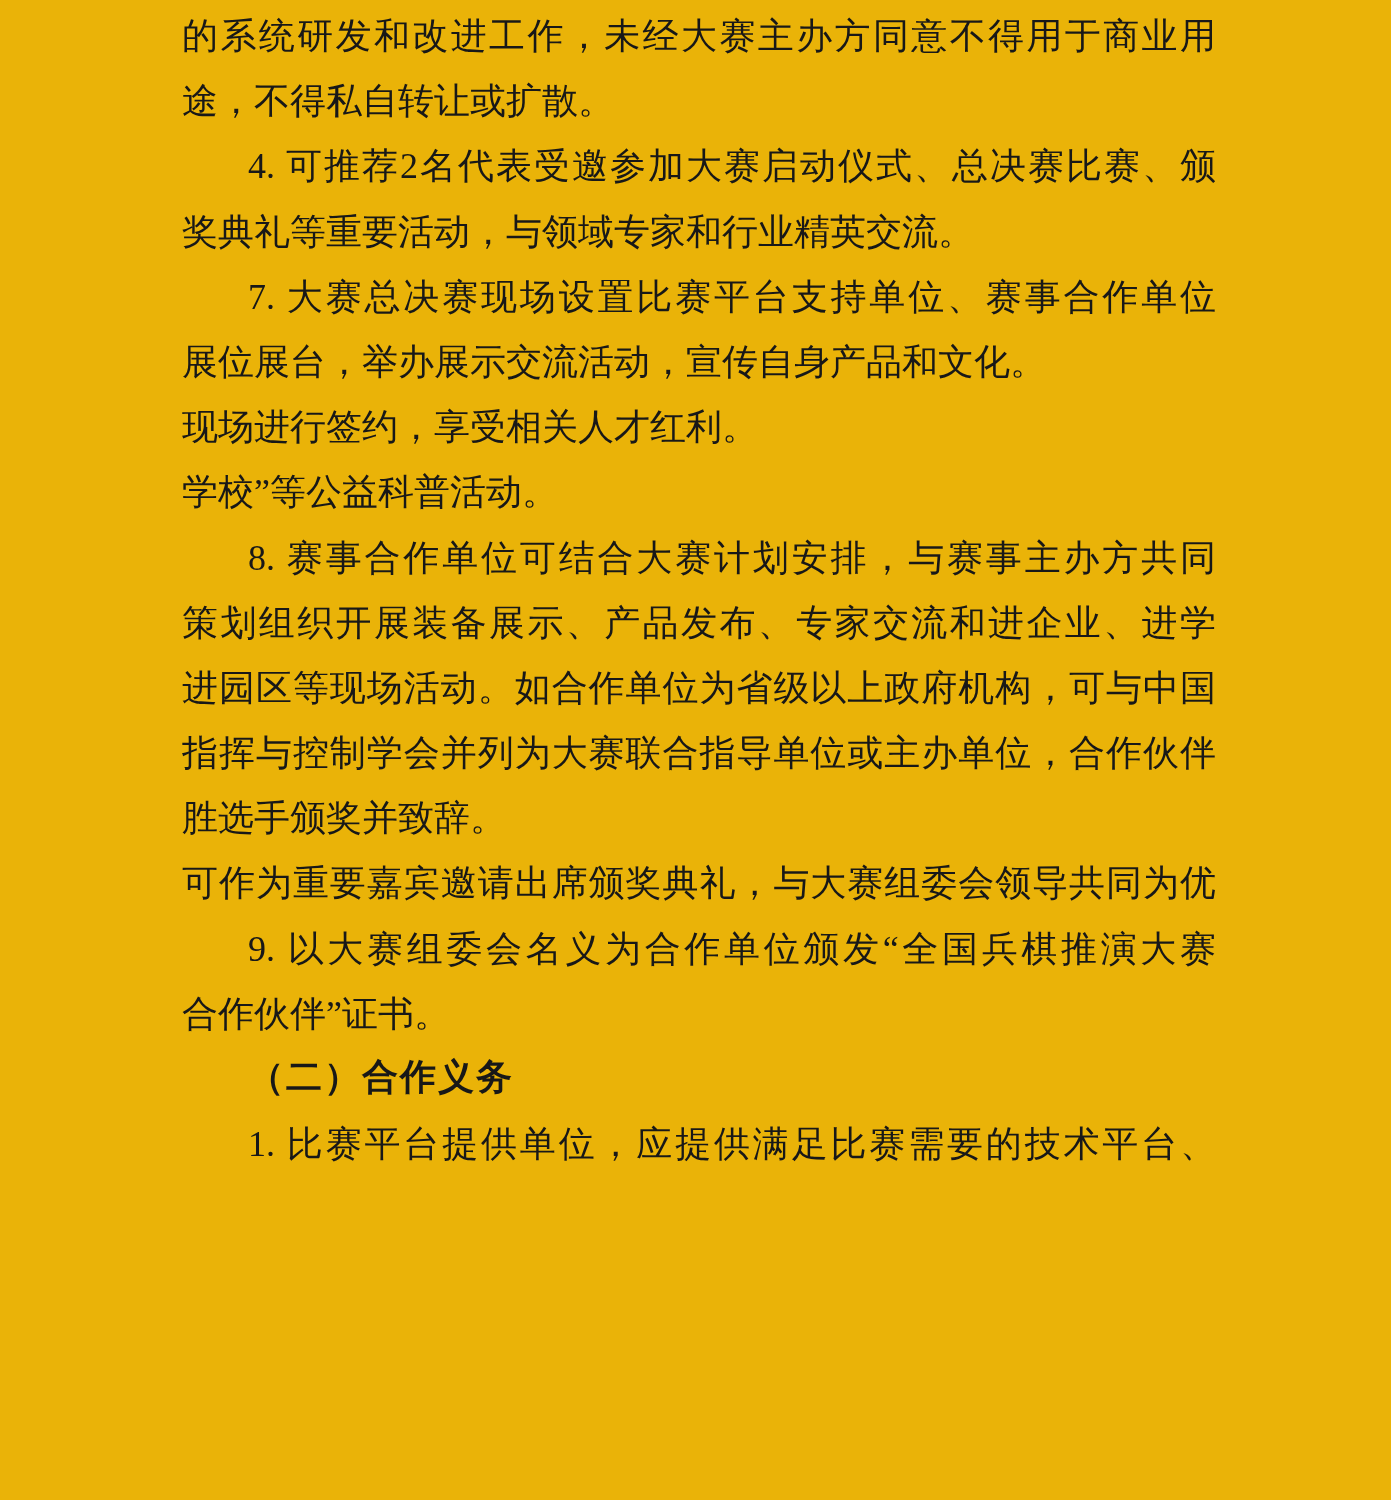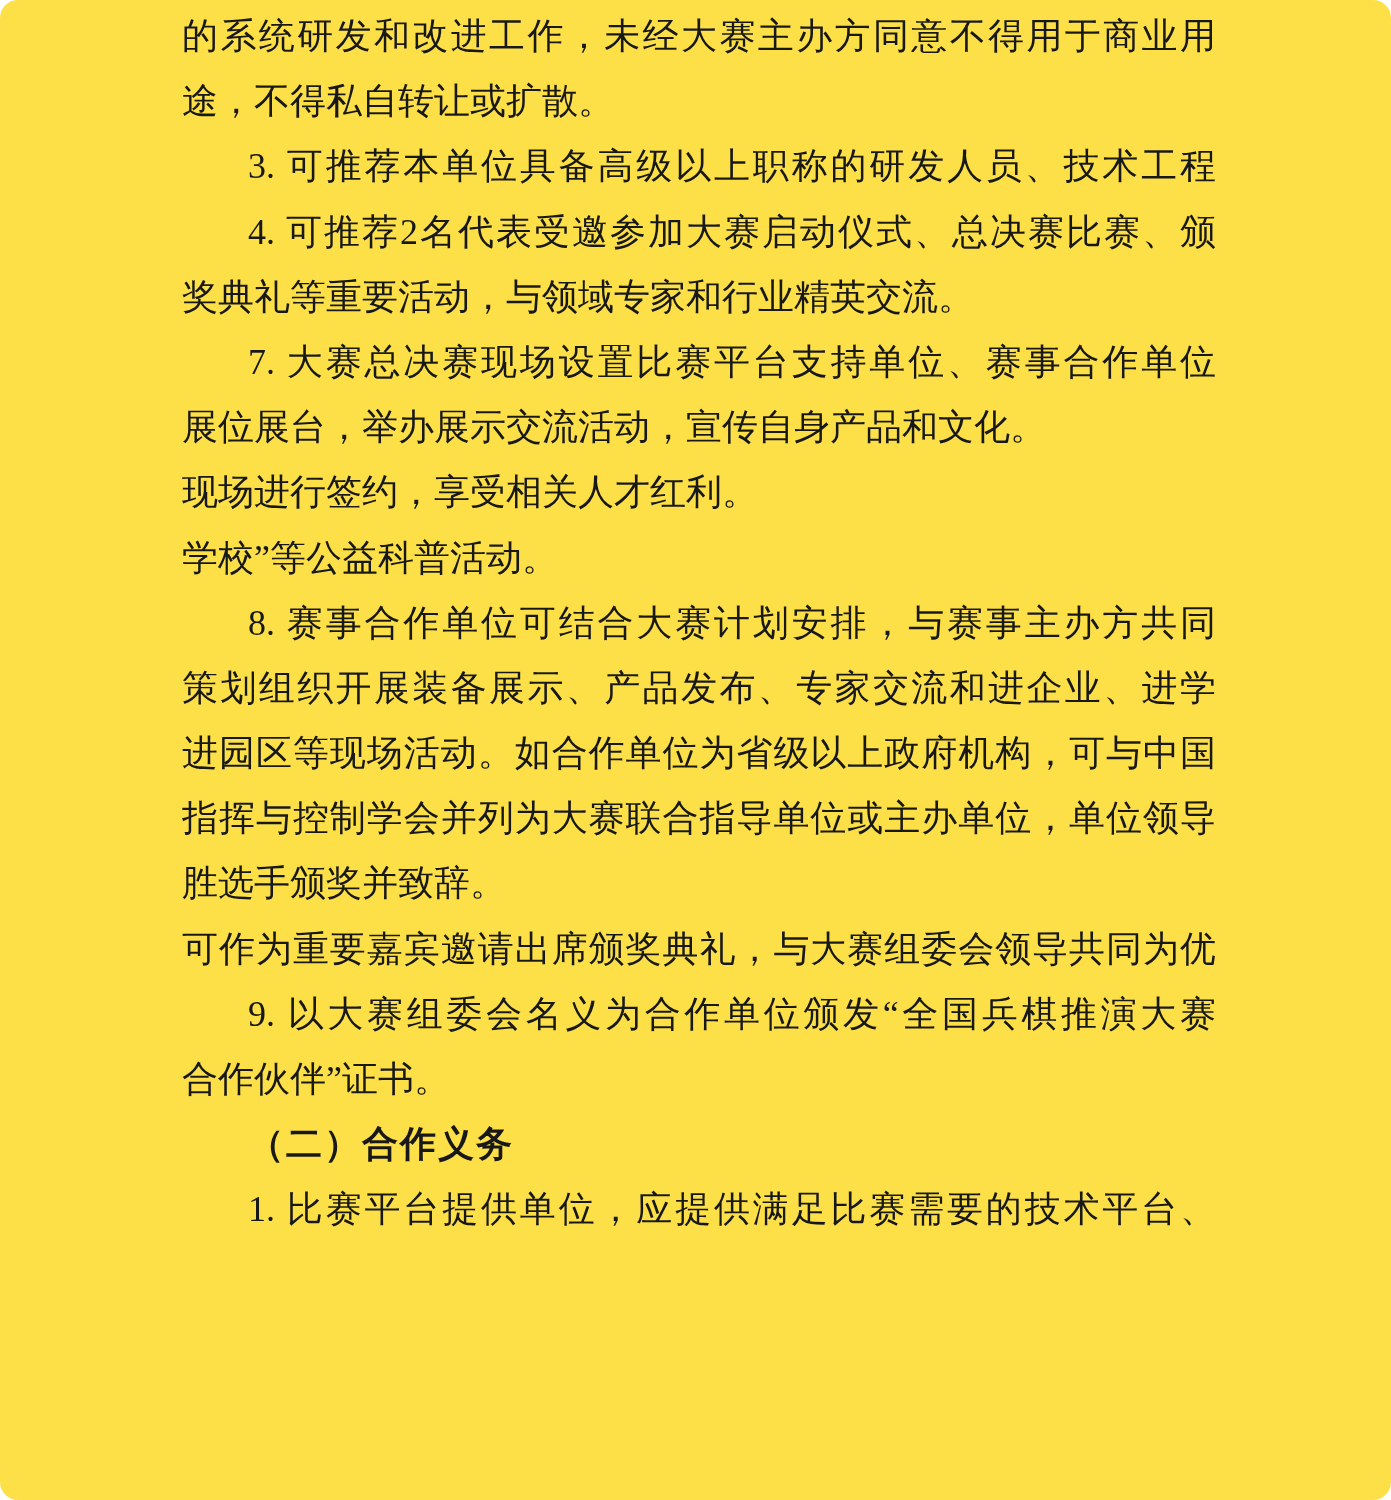--- a/index.html
+++ b/index.html
@@ -7,22 +7,21 @@
     width: 1391px;
     height: 1500px;
     background: #ffffff;
     overflow: hidden;
     font-family: "Liberation Serif", serif;
   }
   .page {
     position: relative;
     width: 1391px;
     height: 1500px;
-    background: #fde047;
-    border-radius: 18px;
+    background: #eab308;
   }
   .doc {
     position: absolute;
     left: 182px;
     top: 0;
     width: 1034px;
     padding-top: 4px;
     font-size: 36px;
     color: #181818;
     font-family: "Liberation Serif", serif;
@@ -47,40 +46,40 @@
   
   .ind {
     text-indent: 66px;
   }
   
   .heading {
     font-weight: bold;
     text-align: right;
     text-align-last: left;
     letter-spacing: 2px;
+    font-family: Liberation Mono, monospace;
   }
 </style>
 </head>
 <body>
 
 <div class="page">
   <div class="doc">
     <div class="ln j">的系统研发和改进工作，未经大赛主办方同意不得用于商业用</div>
     <div class="ln l">途，不得私自转让或扩散。</div>
-    <div class="ln j ind">3. 可推荐本单位具备高级以上职称的研发人员、技术工程</div>
     <div class="ln j ind">4. 可推荐2名代表受邀参加大赛启动仪式、总决赛比赛、颁</div>
     <div class="ln l">奖典礼等重要活动，与领域专家和行业精英交流。</div>
     <div class="ln j ind">7. 大赛总决赛现场设置比赛平台支持单位、赛事合作单位</div>
     <div class="ln l">展位展台，举办展示交流活动，宣传自身产品和文化。</div>
     <div class="ln l">现场进行签约，享受相关人才红利。</div>
     <div class="ln l">学校”等公益科普活动。</div>
     <div class="ln j ind">8. 赛事合作单位可结合大赛计划安排，与赛事主办方共同</div>
     <div class="ln j">策划组织开展装备展示、产品发布、专家交流和进企业、进学校、</div>
     <div class="ln j">进园区等现场活动。如合作单位为省级以上政府机构，可与中国</div>
-    <div class="ln j">指挥与控制学会并列为大赛联合指导单位或主办单位，单位领导</div>
+    <div class="ln j">指挥与控制学会并列为大赛联合指导单位或主办单位，合作伙伴</div>
     <div class="ln l">胜选手颁奖并致辞。</div>
     <div class="ln j">可作为重要嘉宾邀请出席颁奖典礼，与大赛组委会领导共同为优</div>
     <div class="ln j ind">9. 以大赛组委会名义为合作单位颁发“全国兵棋推演大赛</div>
     <div class="ln l">合作伙伴”证书。</div>
     <div class="ln heading ind">（二）合作义务</div>
     <div class="ln j ind">1. 比赛平台提供单位，应提供满足比赛需要的技术平台、</div>
   </div>
 </div>
 
 </body></html>

